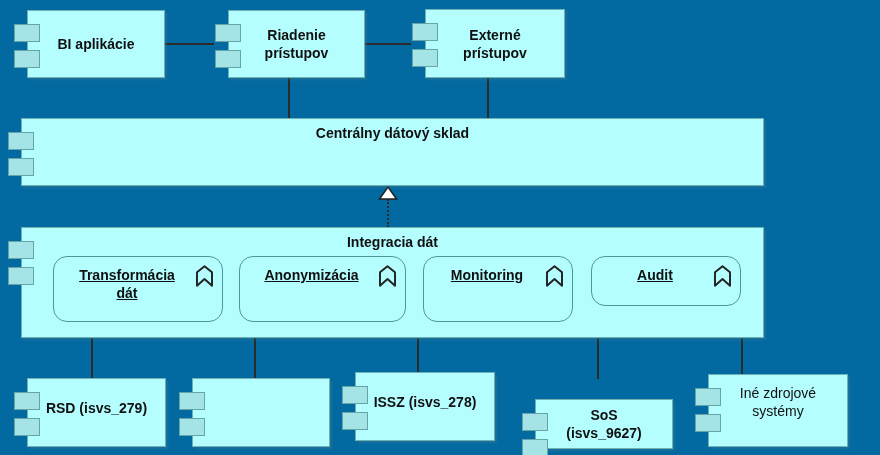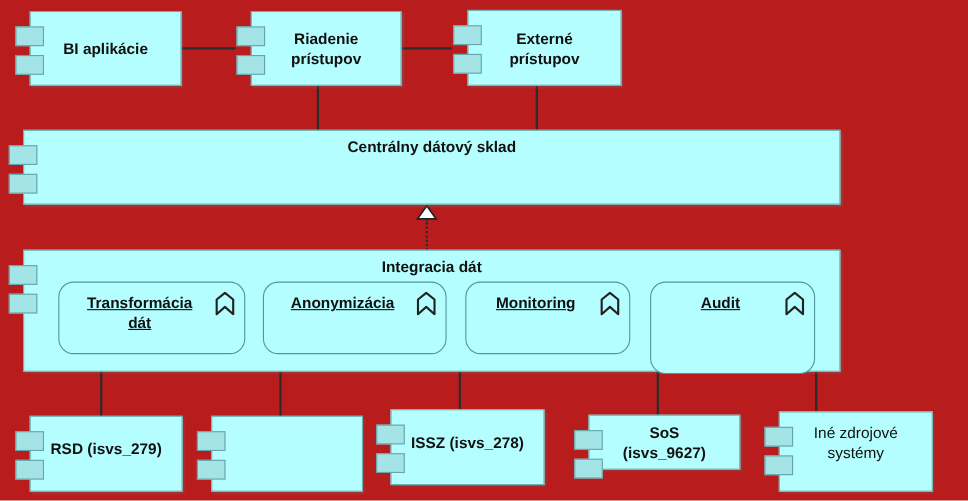--- a/index.html
+++ b/index.html
@@ -1,20 +1,20 @@
 <!DOCTYPE html>
 <html><head>
 <meta charset="utf-8">
 <style>
   html,body { margin:0; padding:0; background:#f5f5f4; }
   .canvas {
     position:relative; width:880px; height:455px; overflow:hidden;
     font-family:"Liberation Sans","DejaVu Sans",sans-serif;
     font-size:14px; font-weight:600; color:#101010;
-    background:#b91c1c;
+    background:#0369a1;
   }
   
   .comp {
     position:absolute; background:#b4feff; border:1px solid #6fb0b2;
     box-shadow:2px 2px 2px rgba(100,140,140,0.25); box-sizing:border-box;
   }
   .tab {
     position:absolute; left:-14px; width:26px; height:18px;
     background:#a5e4e6; border:1px solid #65a5a7; box-sizing:border-box;
   }
@@ -103,21 +103,21 @@
       </svg>
     </div>
 
     <div class="fn" style="left:401px;top:28px;width:150px;height:66px">
       <div class="lbl">Monitoring</div>
       <svg class="fn-icon" width="19" height="22" viewBox="0 0 14 17">
         <path d="M1.2 16 L1.2 5.6 L7 1 L12.8 5.6 L12.8 16 L7 10.8 Z" fill="none" stroke="#222222" stroke-width="1.5" stroke-linejoin="round"></path>
       </svg>
     </div>
 
-    <div class="fn" style="left:569px;top:28px;width:150px;height:84px">
+    <div class="fn" style="left:569px;top:28px;width:150px;height:50px">
       <div class="lbl">Audit</div>
       <svg class="fn-icon" width="19" height="22" viewBox="0 0 14 17">
         <path d="M1.2 16 L1.2 5.6 L7 1 L12.8 5.6 L12.8 16 L7 10.8 Z" fill="none" stroke="#222222" stroke-width="1.5" stroke-linejoin="round"></path>
       </svg>
     </div>
   </div>
 
   <div class="comp" style="left:27px;top:378px;width:139px;height:69px">
     <div class="tab t1"></div>
     <div class="tab t2"></div>
@@ -128,21 +128,21 @@
     <div class="tab t1"></div>
     <div class="tab t2"></div>
   </div>
 
   <div class="comp" style="left:355px;top:372px;width:140px;height:69px">
     <div class="tab t1"></div>
     <div class="tab t2"></div>
     <div class="lbl toppad8">ISSZ (isvs_278)</div>
   </div>
 
-  <div class="comp" style="left:535px;top:377px;width:138px;height:50px">
+  <div class="comp" style="left:535px;top:399px;width:138px;height:50px">
     <div class="tab t1"></div>
     <div class="tab t2"></div>
     <div class="lbl" style="padding-top:6px">SoS
 (isvs_9627)</div>
   </div>
 
   <div class="comp" style="left:708px;top:374px;width:140px;height:73px">
     <div class="tab t1"></div>
     <div class="tab t2"></div>
     <div class="lbl light" style="padding-top:9px">Iné zdrojové

